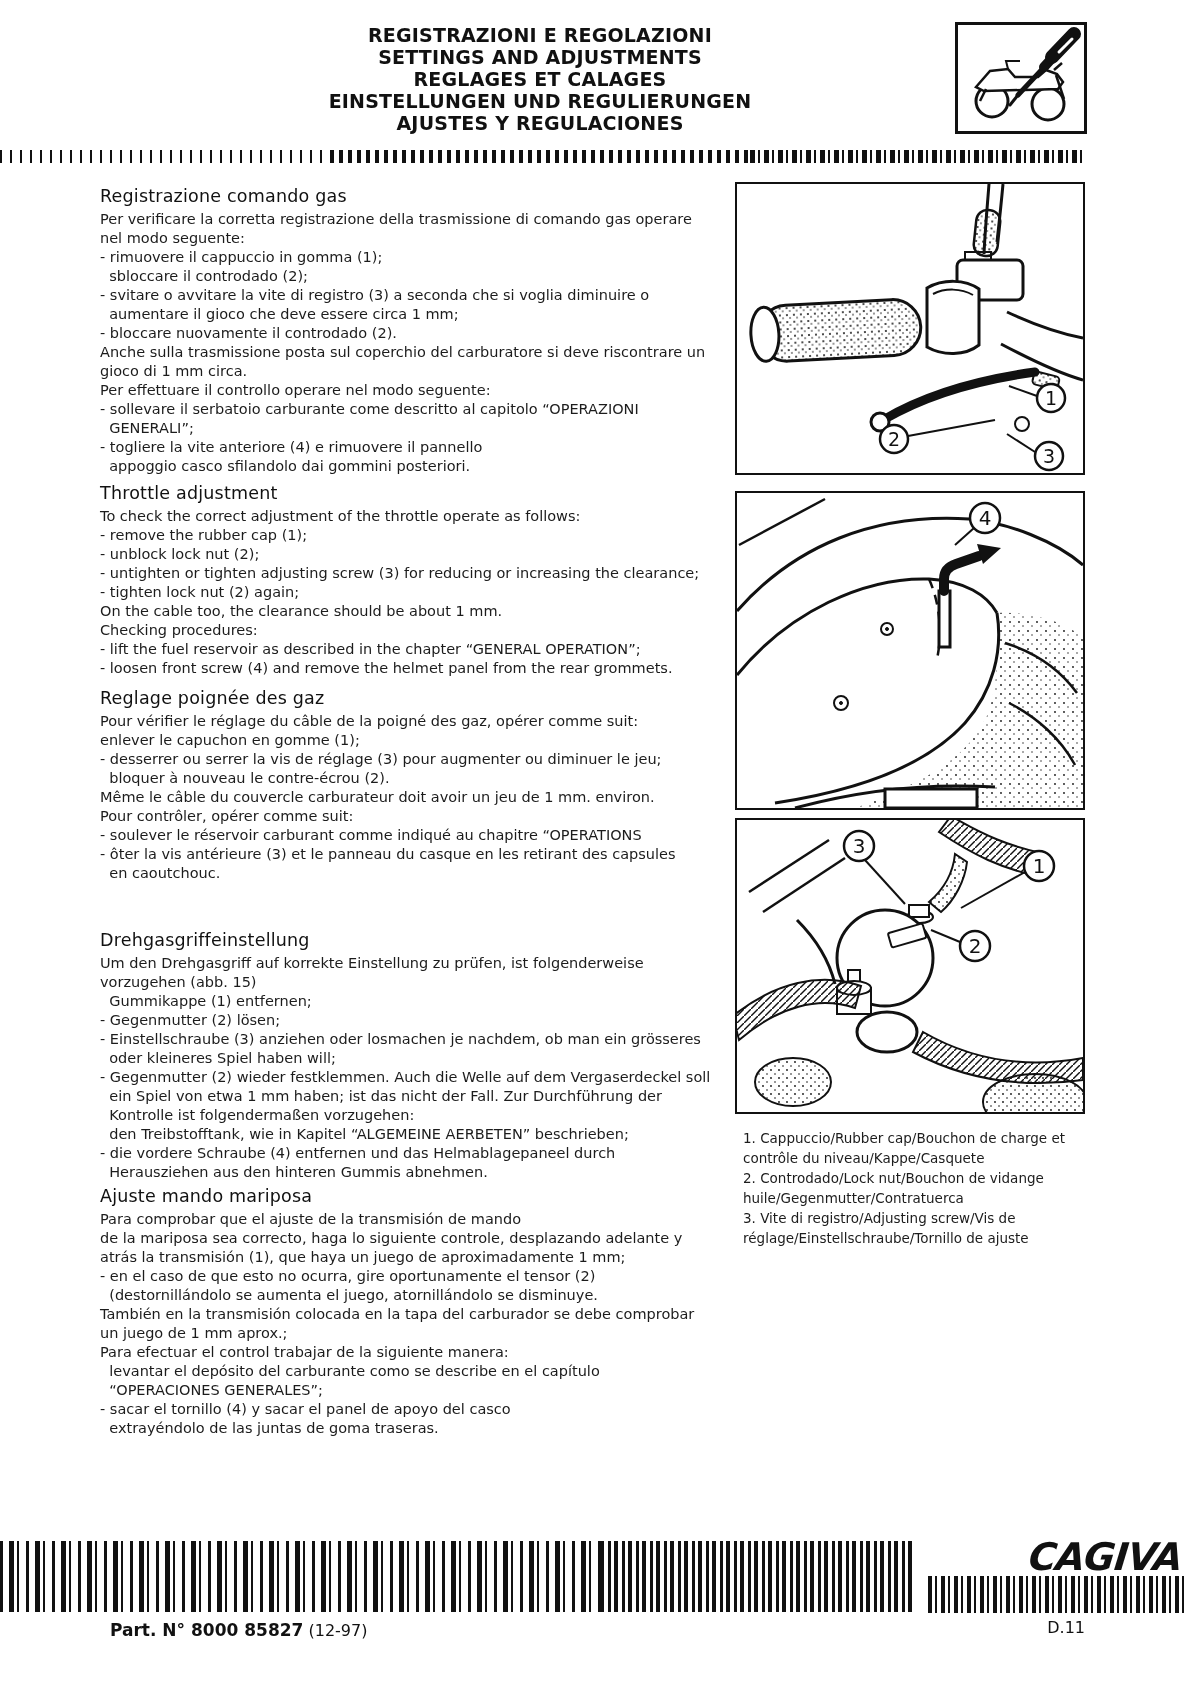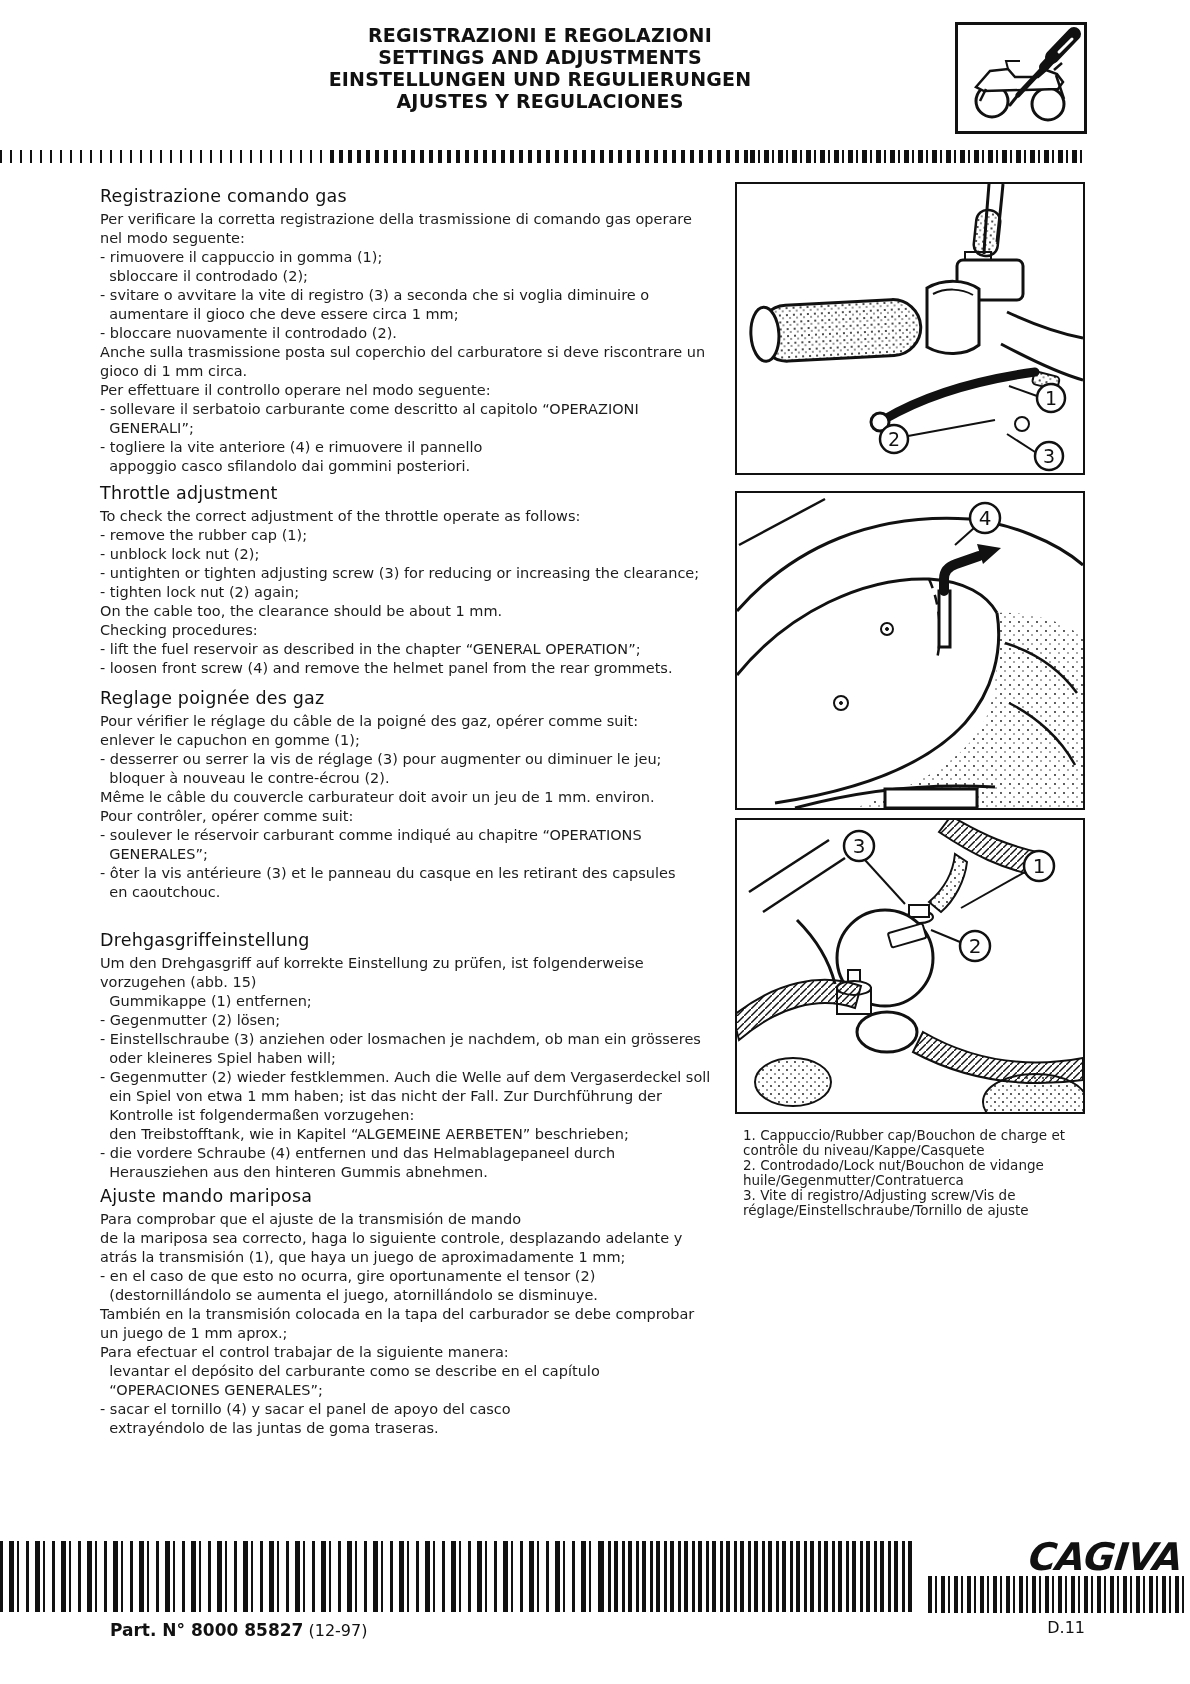--- a/index.html
+++ b/index.html
@@ -22,21 +22,21 @@
   #top-strip .seg3 { flex:1; height:100%; background:repeating-linear-gradient(90deg,#111 0 5px,#fff 5px 8px,#111 8px 10px,#fff 10px 14px); }
   
   .section { position:absolute; left:100px; width:592px; }
   .sec-heading { font-size:17.5px; font-weight:normal; letter-spacing:.2px; margin-bottom:4px; }
   .t-line { font-size:14.5px; line-height:19px; white-space:pre; color:#1c1c1c; }
   
   .fig { position:absolute; left:735px; width:350px; border:2.5px solid #111; background:#fff; }
   .fig svg { display:block; width:100%; height:100%; }
   
   #fig-caption { position:absolute; left:743px; top:1128px; width:342px; }
-  #fig-caption .t-line { font-size:13.5px; line-height:15px; white-space:normal; }
+  #fig-caption .t-line { font-size:13.5px; line-height:20px; white-space:normal; }
   
   #bottom-strip { position:absolute; left:0; top:1541px; width:912px; height:71px; }
   #bottom-strip .segA { width:600px; height:100%; background:repeating-linear-gradient(90deg,#111 0 3px,#fff 3px 9px,#111 9px 14px,#fff 14px 17px,#111 17px 19px,#fff 19px 26px); }
   #bottom-strip .segB { flex:1; height:100%; background:repeating-linear-gradient(90deg,#111 0 4px,#fff 4px 8px,#111 8px 11px,#fff 11px 14px); }
   #brand-block { position:absolute; left:928px; top:1539px; width:260px; }
   #brand-logo { font-size:38px; font-weight:bold; font-style:italic; letter-spacing:-1px; line-height:36px; transform:skewX(-6deg); text-align:right; padding-right:6px; }
   #brand-bars { width:258px; height:37px; margin-top:1px; background:repeating-linear-gradient(90deg,#111 0 4px,#fff 4px 7px,#111 7px 9px,#fff 9px 13px); }
   
   #footer-left { position:absolute; left:110px; top:1620px; font-size:16px; }
   #footer-left b { font-size:17px; font-weight:bold; }
@@ -44,20 +44,21 @@
   svg text { font-family:"DejaVu Sans", sans-serif; }
 </style>
 </head>
 <body>
 
 <div id="page">
 
   <div id="header">
       <div class="hdr-line">REGISTRAZIONI E REGOLAZIONI</div>
       <div class="hdr-line">SETTINGS AND ADJUSTMENTS</div>
+      <div class="hdr-line">REGLAGES ET CALAGES</div>
       <div class="hdr-line">EINSTELLUNGEN UND REGULIERUNGEN</div>
       <div class="hdr-line">AJUSTES Y REGULACIONES</div>
     </div>
 
   <div id="icon-box">
     <svg viewBox="0 0 126 106">
       <g fill="none" stroke="#111">
         <circle cx="34" cy="76" r="16" stroke-width="3"></circle>
         <circle cx="90" cy="79" r="16" stroke-width="3"></circle>
         <path d="M18 62 L32 46 L50 44 L57 52 L80 52 L88 45 L99 49 L105 57 L100 64 L26 66 Z" fill="#fff" stroke-width="2.5"></path>
@@ -123,21 +124,20 @@
   <div class="section" style="top:688px">
     <div class="sec-heading">Reglage poignée des gaz</div>
     <div>
         <div class="t-line">Pour vérifier le réglage du câble de la poigné des gaz, opérer comme suit:</div>
         <div class="t-line">enlever le capuchon en gomme (1);</div>
         <div class="t-line">- desserrer ou serrer la vis de réglage (3) pour augmenter ou diminuer le jeu;</div>
         <div class="t-line">  bloquer à nouveau le contre-écrou (2).</div>
         <div class="t-line">Même le câble du couvercle carburateur doit avoir un jeu de 1 mm. environ.</div>
         <div class="t-line">Pour contrôler, opérer comme suit:</div>
         <div class="t-line">- soulever le réservoir carburant comme indiqué au chapitre “OPERATIONS</div>
-        <div class="t-line">  GENERALES”;</div>
         <div class="t-line">- ôter la vis antérieure (3) et le panneau du casque en les retirant des capsules</div>
         <div class="t-line">  en caoutchouc.</div>
       </div>
   </div>
 
   <div class="section" style="top:930px">
     <div class="sec-heading">Drehgasgriffeinstellung</div>
     <div>
         <div class="t-line">Um den Drehgasgriff auf korrekte Einstellung zu prüfen, ist folgenderweise</div>
         <div class="t-line">vorzugehen (abb. 15)</div>

